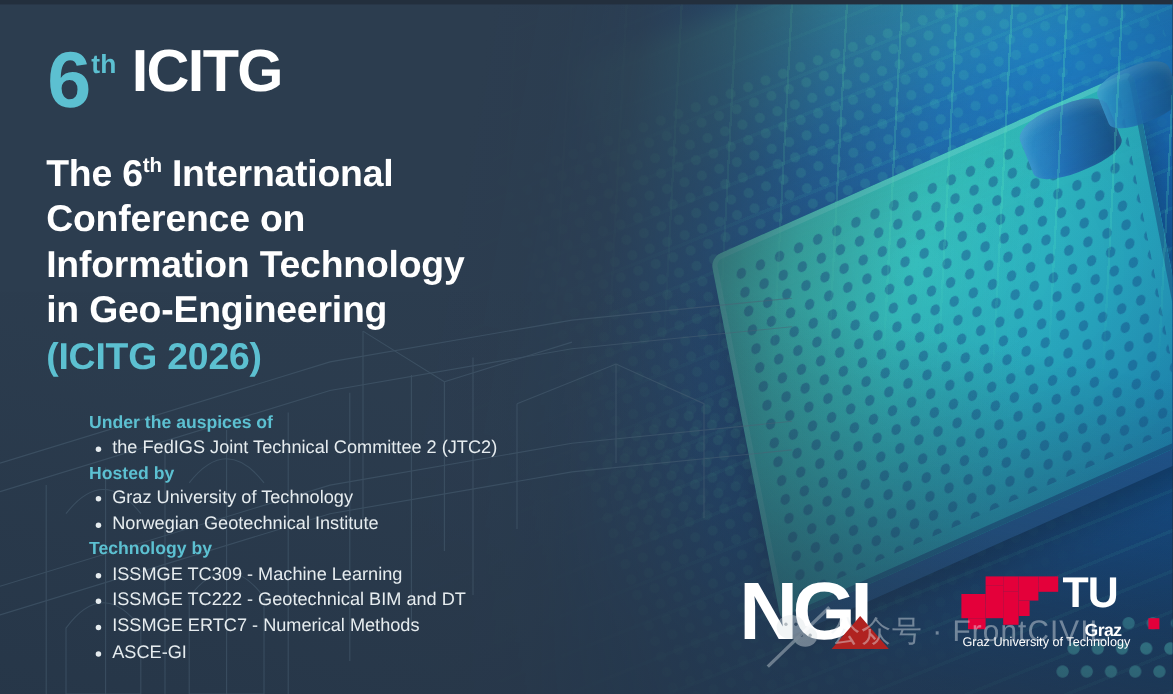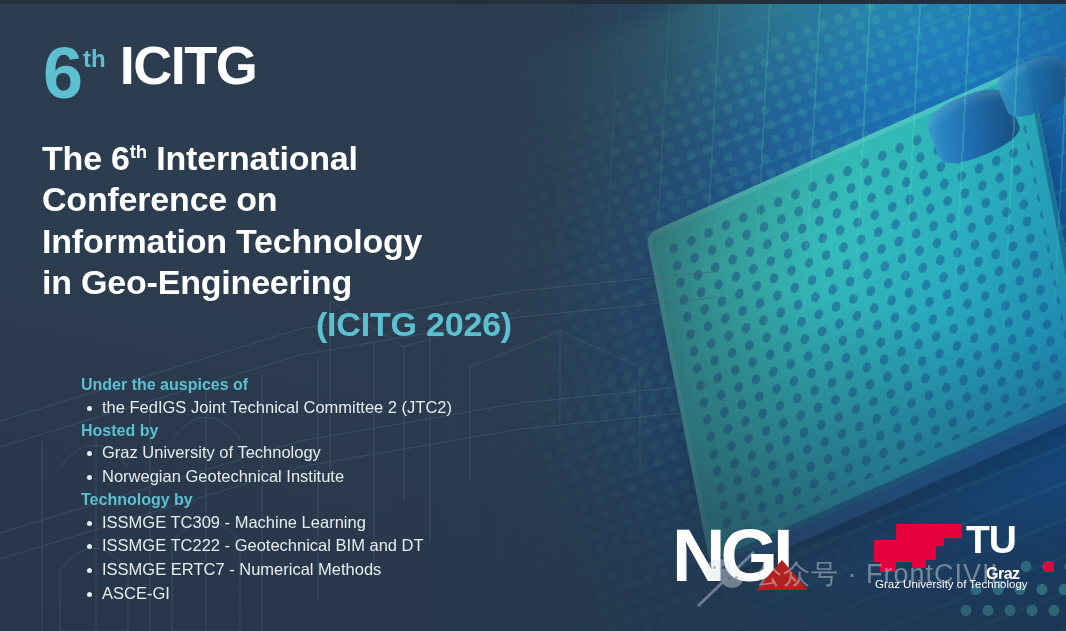--- a/index.html
+++ b/index.html
@@ -280,21 +280,20 @@
     letter-spacing: -0.2px;
   }
   .headline sup {
     font-size: 0.55em;
     vertical-align: super;
     line-height: 0;
   }
   .headline .acronym {
     color: #5cc0d1;
     display: block;
-    text-align: right;
   }
 
   
   .info {
     position: absolute;
     left: 47px;
     top: 374px;
     width: 470px;
     margin-left: 34px;
   }

